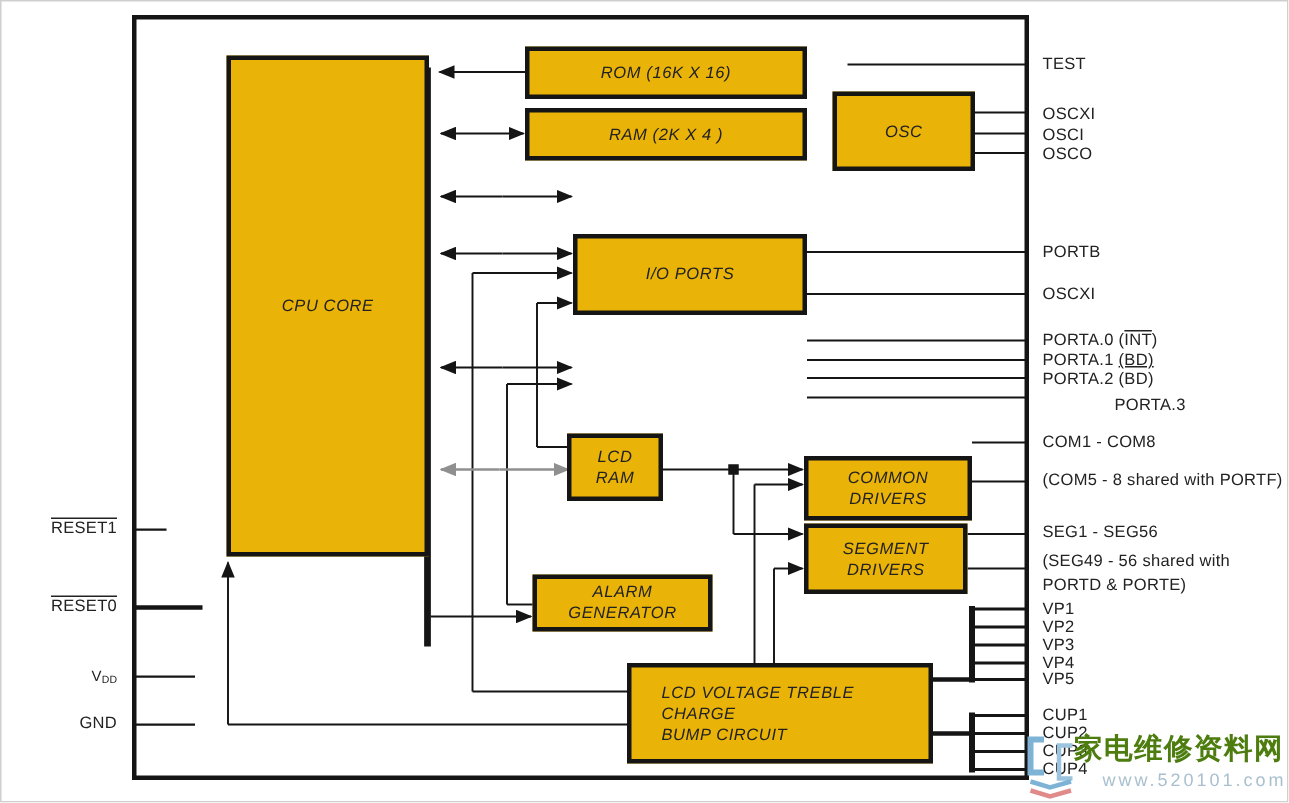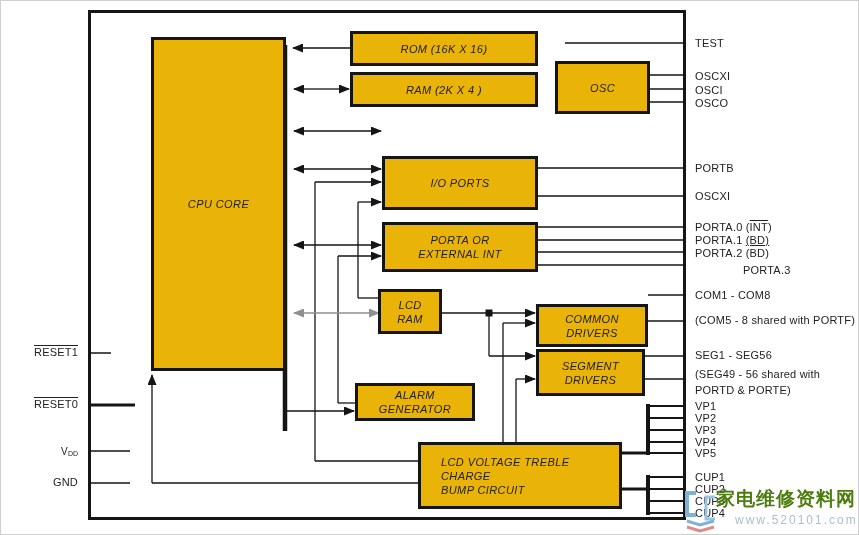--- a/index.html
+++ b/index.html
@@ -155,22 +155,20 @@
       <line x1="648" y1="489" x2="684" y2="489" stroke-width="2"></line>
       <line x1="648" y1="501" x2="684" y2="501" stroke-width="2"></line>
       <line x1="648" y1="513" x2="684" y2="513" stroke-width="2"></line>
     </g>
   </svg>
 
   <div class="box" style="left:111px;top:37px;width:135px;height:334px;margin-left:40px;">CPU CORE</div>
   <div class="box" style="left:350px;top:31px;width:188px;height:35px;">ROM (16K X 16)</div>
   <div class="box" style="left:350px;top:72px;width:188px;height:35px;">RAM (2K X 4 )</div>
   <div class="box" style="left:382px;top:156px;width:156px;height:54px;text-align:right;">I/O  PORTS</div>
-  <div class="box" style="left:382px;top:222px;width:156px;height:50px;">PORTA OR
-EXTERNAL INT</div>
   <div class="box" style="left:378px;top:289px;width:64px;height:45px;">LCD
 RAM</div>
   <div class="box" style="left:355px;top:383px;width:120px;height:38px;">ALARM
 GENERATOR</div>
   <div class="box lcdvolt" style="left:418px;top:442px;width:204px;height:67px;">LCD VOLTAGE TREBLE CHARGE
 BUMP CIRCUIT</div>
   <div class="box" style="left:555px;top:61px;width:95px;height:53px;">OSC</div>
   <div class="box" style="left:536px;top:289px;width:112px;height:43px;margin-top:15px;">COMMON
 DRIVERS</div>
   <div class="box" style="left:536px;top:349px;width:109px;height:47px;">SEGMENT

